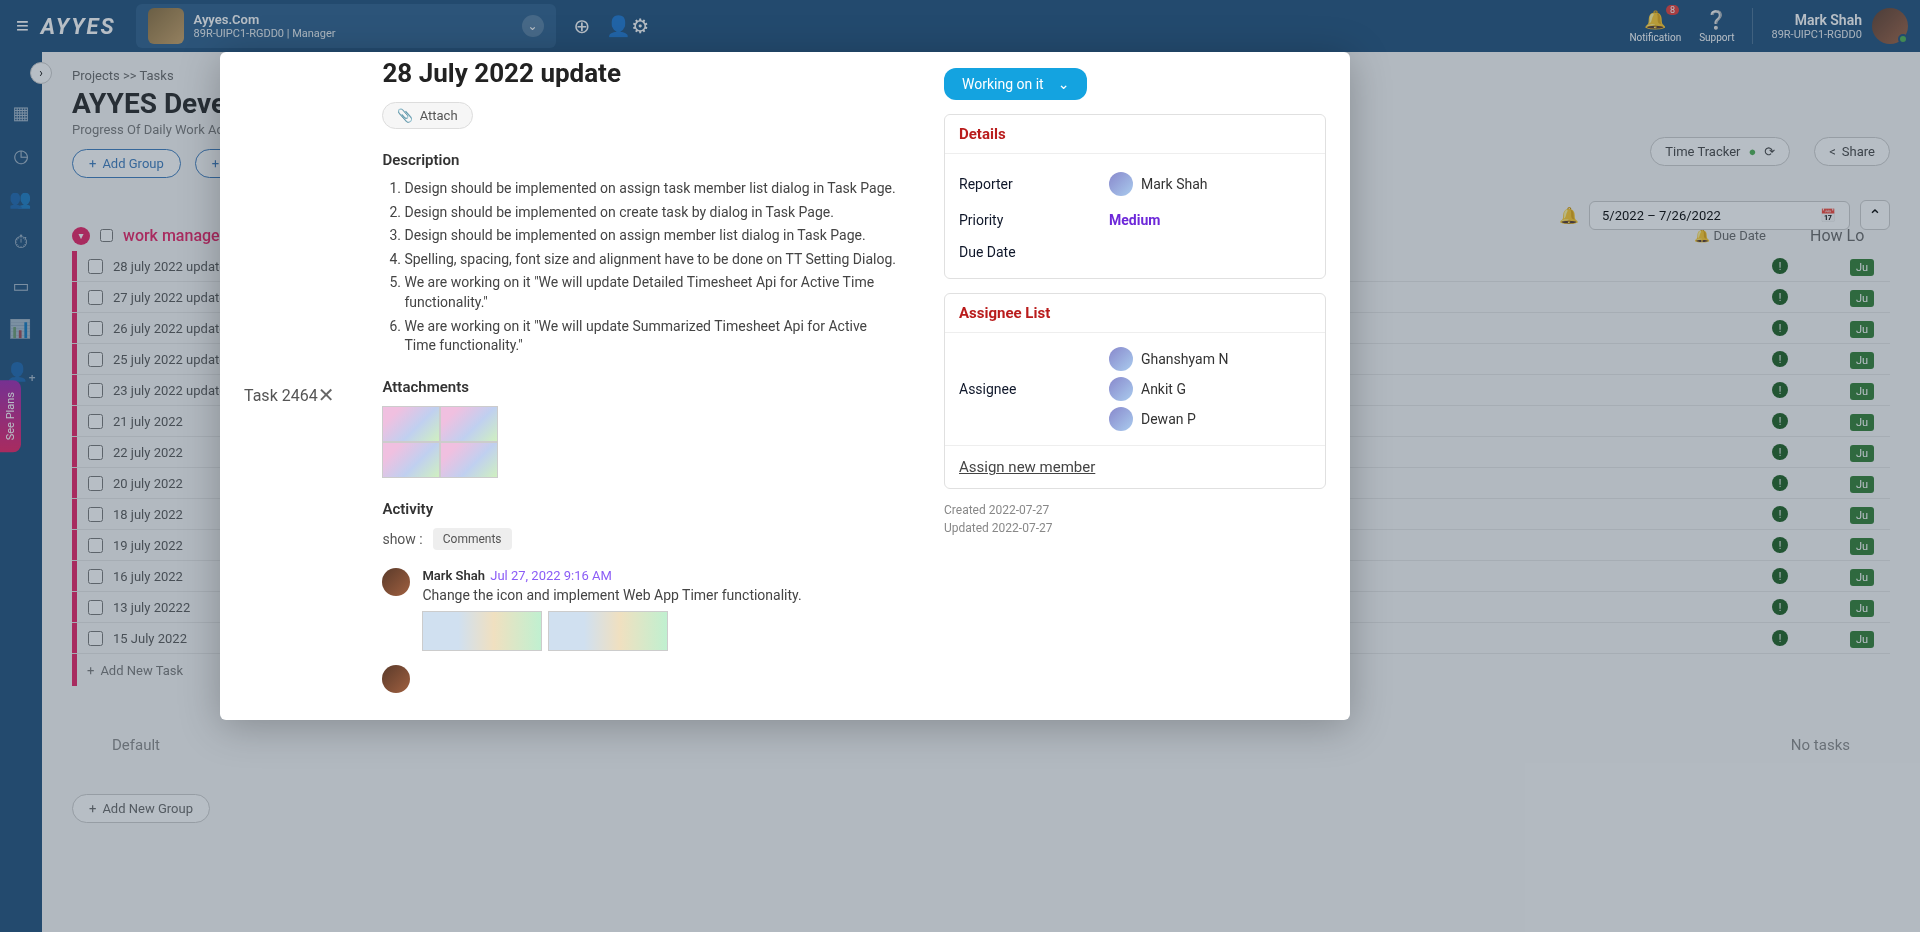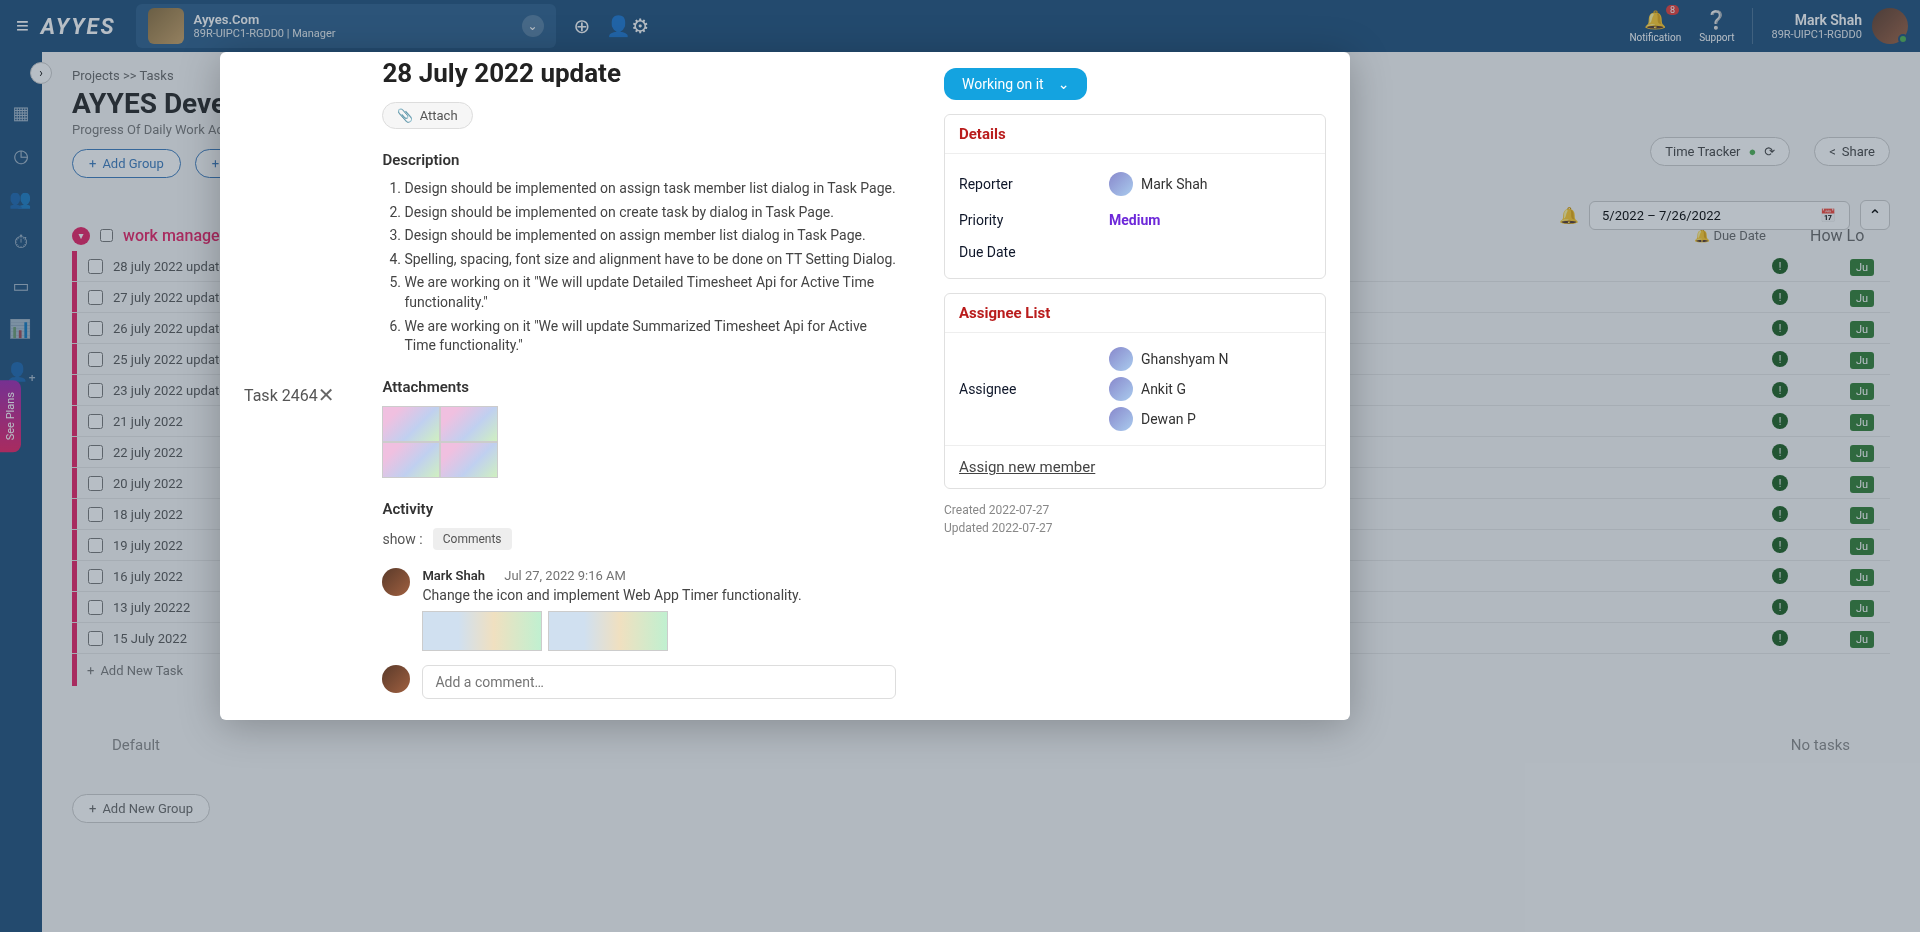--- a/index.html
+++ b/index.html
@@ -86,21 +86,21 @@
 .desc-list li { margin-bottom: 4px; line-height: 1.4; }
 .attachments-grid { display: flex; gap: 0; flex-wrap: wrap; width: 120px; margin-top: 4px; }
 .att-thumb { width: 58px; height: 36px; border: 1px solid #ccc; background: linear-gradient(135deg,#f0c0e0 20%,#c0d0f0 60%,#d0f0c0); }
 .activity-row { display: flex; align-items: center; gap: 10px; margin-top: 6px; }
 .activity-label { font-size: 14px; color: #555; }
 .activity-btn { background: #eee; border-radius: 4px; padding: 4px 10px; font-size: 12px; color: #555; }
 .comment-block { display: flex; gap: 12px; margin-top: 18px; }
 .comment-avatar { width: 28px; height: 28px; border-radius: 14px; background: linear-gradient(135deg,#5a3a2a,#a06040); flex-shrink: 0; }
 .comment-head { font-size: 13px; }
 .comment-author { font-weight: 600; color: #333; }
-.comment-time { color: #737373; margin-left: 16px; }
+.comment-time { color: #8b5cf6; margin-left: 2px; }
 .comment-text { font-size: 14px; color: #444; margin-top: 4px; }
 .comment-thumbs { display: flex; gap: 6px; margin-top: 8px; }
 .comment-thumb { width: 120px; height: 40px; border: 1px solid #ccc; background: linear-gradient(90deg,#d0e0f0 30%,#f0e0c0 60%,#c0f0d0); }
 .comment-input-row { display: flex; gap: 12px; margin-top: 14px; align-items: flex-start; }
 .comment-input { flex: 1; border: 1px solid #ddd; border-radius: 6px; padding: 8px 12px; font-size: 14px; max-width: 550px; }
 
 
 .status-btn { background: #14a3e0; color: #fff; border-radius: 12px; padding: 8px 18px; font-size: 14px; display: inline-flex; align-items: center; gap: 14px; margin-top: 16px; cursor: pointer; }
 .panel-card { border: 1px solid #e0e0e0; border-radius: 6px; margin-top: 14px; }
 .panel-card-header { padding: 10px 14px; font-weight: 700; font-size: 15px; color: #b91c1c; border-bottom: 1px solid #eee; }
@@ -429,21 +429,20 @@
           </div>
           <div class="comment-text">Change the icon and implement Web App Timer functionality.</div>
           <div class="comment-thumbs">
             <div class="comment-thumb"></div>
             <div class="comment-thumb"></div>
           </div>
         </div>
       </div>
       <div class="comment-input-row">
         <div class="comment-avatar"></div>
-        <input class="comment-input" placeholder="Add a comment…" style="">
       </div>
     </div>
     <div class="modal-right">
       <div class="status-btn">
           <span>Working on it</span>
           <span>⌄</span>
         </div>
       <div class="panel-card">
         <div class="panel-card-header">Details</div>
         <div class="panel-card-body">

